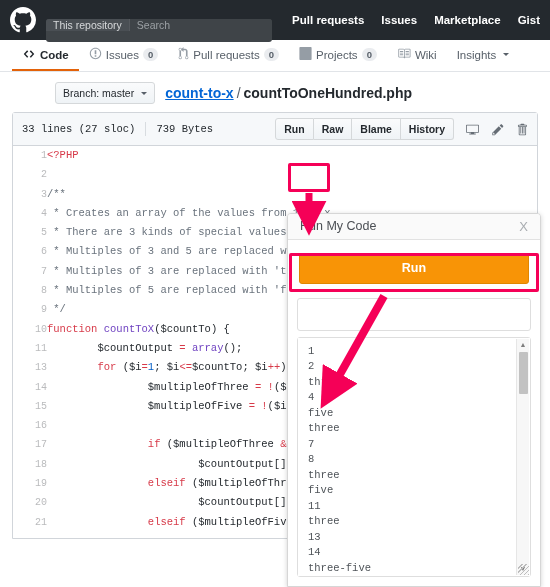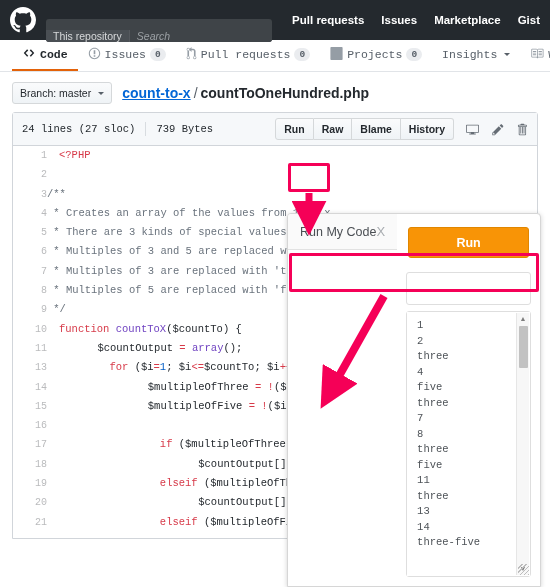--- a/index.html
+++ b/index.html
@@ -13,38 +13,37 @@
 
   
   .gh-header {
     height: 40px; background: #24292e;
     display: flex; align-items: center;
     padding: 0 10px; gap: 10px;
   }
   .gh-logo { width: 26px; height: 26px; flex: none; }
   .gh-logo svg { display: block; }
   .search-wrap {
-    display: flex; align-items: flex-end;
+    display: flex; align-items: flex-start;
     height: 23px; border-radius: 3px; overflow: hidden;
     background: #3f4448;
     margin-top: 21px;
   }
   .scope-btn {
     background: #4a4f54; color: #d6d8da;
     font-size: 10.5px; padding: 0 7px;
     display: flex; align-items: center;
     border-right: 1px solid #55595e;
     white-space: nowrap;
   }
   .search-input {
     background: #3f4448; border: 0; outline: 0;
     color: #c9cbcd; font-size: 10.5px;
     width: 153px; padding: 0 7px;
     font-family: "Liberation Sans", sans-serif;
-    font-style: italic;
   }
   .search-input::placeholder { color: #9ba0a4; }
   .gh-nav { display: flex; align-items: center; gap: 17px; margin-left: 10px; }
   .gh-nav a {
     color: #fff; font-size: 11.5px; font-weight: bold;
     text-decoration: none; white-space: nowrap;
   }
 
   
   .repo-head {
@@ -63,21 +62,21 @@
     background: linear-gradient(#fafbfc,#eff3f6);
     height: 23px; padding: 0 8px;
     font-size: 11px; font-weight: bold; color: #24292e;
     white-space: nowrap;
   }
 
   
   .subnav {
     display: flex; align-items: flex-start; gap: 0;
     border-bottom: 1px solid #e1e4e8;
-    padding: 0 12px; height: 32px; font-family: Liberation Mono, monospace;
+    padding: 0 12px; height: 32px;
   }
   .subnav-item {
     display: flex; align-items: center; gap: 4px;
     font-size: 11.5px; color: #586069;
     padding: 0 10px; height: 31px;
     border-bottom: 2px solid transparent;
     text-decoration: none; white-space: nowrap;
   }
   .subnav-item.active {
     color: #24292e; font-weight: bold;
@@ -87,20 +86,21 @@
     display: inline-block; background: #eaecef; color: #586069;
     border-radius: 18px; font-size: 9.5px; font-weight: bold;
     padding: 1px 5px; line-height: 1.2;
   }
   .caret { border: 3px solid transparent; border-top-color: #586069; margin-left: 3px; margin-top: 3px; }
 
   
   .path-row {
     display: flex; align-items: center; gap: 10px;
     padding: 10px 12px 8px 12px;
+    margin-left: 43px;
   }
   .branch-btn {
     display: flex; align-items: center; gap: 4px;
     border: 1px solid #d5d8da; border-radius: 3px;
     background: linear-gradient(#fafbfc,#eff3f6);
     height: 22px; padding: 0 7px;
     font-size: 10.5px; color: #24292e;
   }
   .breadcrumb { font-size: 14px; color: #24292e; }
   .breadcrumb a { color: #0366d6; font-weight: bold; text-decoration: underline; }
@@ -155,38 +155,38 @@
     font-family: "Liberation Mono", monospace;
     line-height: 19.3px;
     user-select: none;
   }
   td.lcode {
     font-family: "Liberation Mono", monospace;
     font-size: 10.5px; line-height: 19.3px;
     color: #24292e; white-space: pre;
     padding-left: 6px;
   }
-  .k  { color: #d73a49; margin-left: 12px; }
+  .k  { color: #d73a49; }
   .fn { color: #6f42c1; }
   .str{ color: #032f62; }
   .cm { color: #6a737d; }
   .var{ color: #24292e; }
   .num{ color: #005cc5; }
   .op { color: #d73a49; }
 
   
   .modal {
     position: absolute; left: 287px; top: 213px;
     width: 254px; height: 374px;
     background: #fff;
     border: 1px solid #d6d6d6;
     border-radius: 4px 4px 0 0;
     box-shadow: 0 1px 5px rgba(0,0,0,.18);
     z-index: 30; overflow: hidden;
-    display: flex; 
+    display: flex; flex-direction: column;
   }
   .modal-head {
     height: 36px; background: #fafafa;
     border-bottom: 1px solid #e2e2e2;
     display: flex; align-items: center;
     padding: 0 12px;
   }
   .modal-title { font-size: 12.5px; color: #4b4f54; }
   .modal-x {
     margin-left: auto; font-size: 13px; color: #a9adb1;
@@ -318,51 +318,51 @@
       <span>
         <svg width="13" height="13" viewBox="0 0 15 16" fill="#959da5">
           <path d="M10 12h3V2h-3v10zm-4-2h3V2H6v8zm-4 4h3V2H2v12zm-1 1h13V1H1v14zM14
           0H1a1 1 0 00-1 1v14a1 1 0 001 1h13a1 1 0 001-1V1a1 1 0 00-1-1z"></path>
         </svg>
       </span>
       <span>Projects</span>
       <span class="counter">0</span>
     </a>
     <a class="subnav-item" href="#">
-      <span>Insights</span>
-      <span class="caret"></span>
-    </a>
-    <a class="subnav-item" href="#">
       <span>
         <svg width="14" height="13" viewBox="0 0 16 16" fill="#959da5">
           <path d="M3 5h4v1H3V5zm0 3h4V7H3v1zm0 2h4V9H3v1zm11-5h-4v1h4V5zm0
           2h-4v1h4V7zm0 2h-4v1h4V9zm2-6v9c0 .55-.45 1-1 1H9.5l-1 1-1-1H2c-.55
           0-1-.45-1-1V3c0-.55.45-1 1-1h5.5l1 1 1-1H15c.55 0 1 .45 1 1zm-8
           .5L7.5 3H2v9h6V3.5zm7-.5H9.5l-.5.5V12h6V3z"></path>
         </svg>
       </span>
       <span>Wiki</span>
     </a>
+    <a class="subnav-item" href="#">
+      <span>Insights</span>
+      <span class="caret"></span>
+    </a>
   </div>
 
   <div class="path-row">
     <div class="branch-btn">
       <span>Branch: master</span>
       <span class="caret"></span>
     </div>
     <div class="breadcrumb">
       <a href="#">count-to-x</a><span class="sep">/</span><span class="final">countToOneHundred.php</span>
     </div>
   </div>
 
   <div class="file-box">
 
     <div class="file-toolbar">
       <div class="file-meta">
-        <span>24 lines (27 sloc)</span>
+        <span>33 lines (27 sloc)</span>
         <span class="divider"></span>
         <span>739 Bytes</span>
       </div>
       <div class="toolbar-right">
         <div class="btn-group">
           <button class="tb-btn">Run</button>
           <button class="tb-btn">Raw</button>
           <button class="tb-btn">Blame</button>
           <button class="tb-btn">History</button>
         </div>

